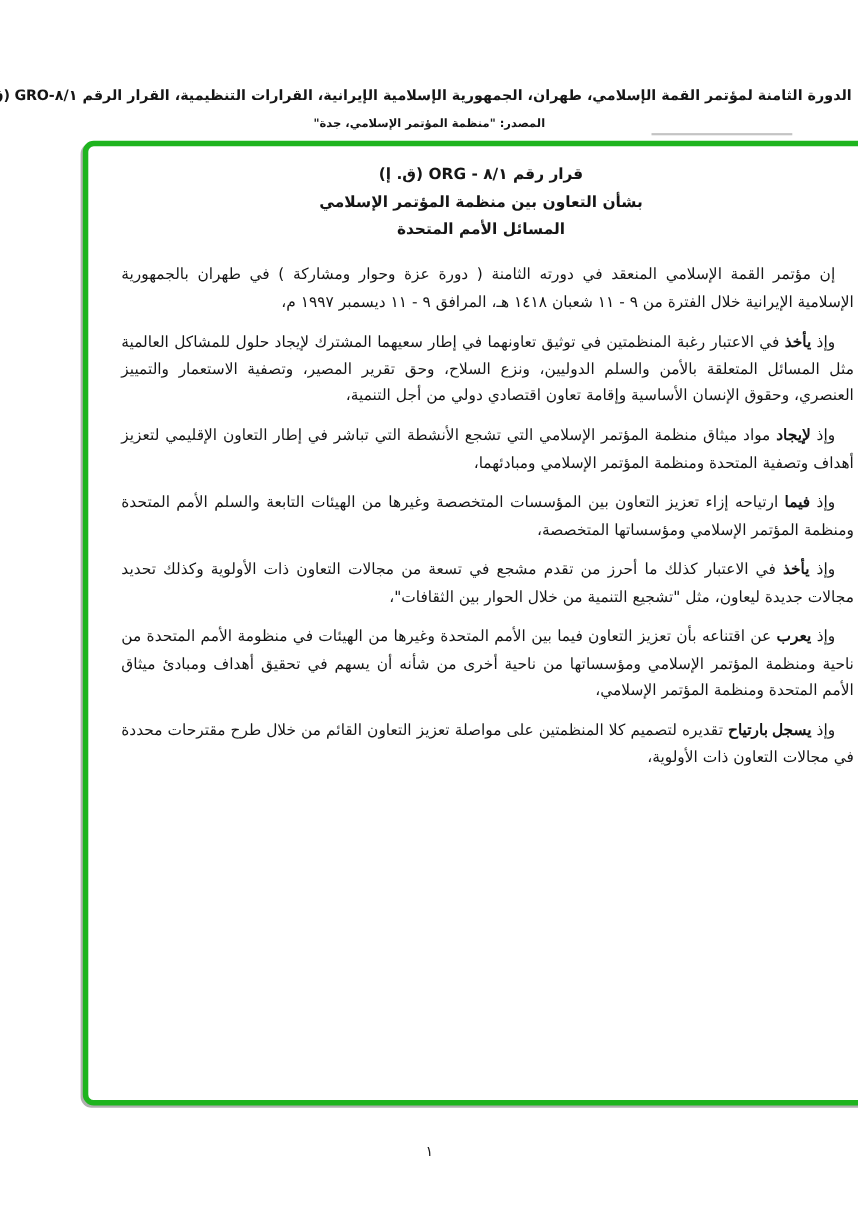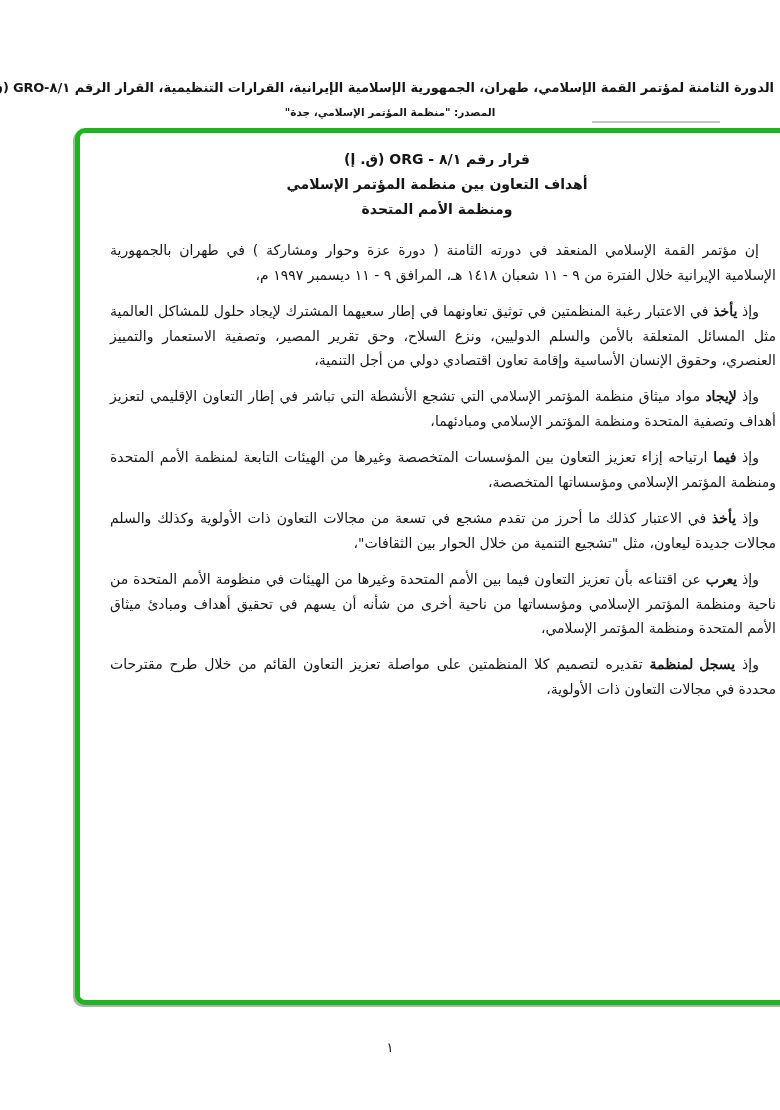--- a/index.html
+++ b/index.html
@@ -91,36 +91,36 @@
   <div class="header-title">الدورة الثامنة لمؤتمر القمة الإسلامي، طهران، الجمهورية الإسلامية الإيرانية، القرارات التنظيمية، القرار الرقم ٨/١-GRO (ق.ا)</div>
 
   <div class="header-source">المصدر:  "منظمة المؤتمر الإسلامي، جدة"</div>
 
   <div class="scan-line"></div>
 
   <div class="resolution-box" style="border-color: rgb(30, 180, 30);">
 
     <div class="res-title">
       <div>قرار رقم ٨/١ - ORG (ق. إ)</div>
-      <div>أهداف التعاون بين منظمة المؤتمر الإسلامي</div>
-      <div>ومنظمة الأمم المتحدة</div>
+      <div>بشأن التعاون بين منظمة المؤتمر الإسلامي</div>
+      <div>المسائل الأمم المتحدة</div>
     </div>
 
     <p class="para"><span></span><b></b><span>إن مؤتمر القمة الإسلامي المنعقد في دورته الثامنة ( دورة عزة وحوار ومشاركة ) في طهران بالجمهورية الإسلامية الإيرانية خلال الفترة من ٩ - ١١ شعبان ١٤١٨ هـ، المرافق ٩ - ١١ ديسمبر ١٩٩٧ م،</span></p>
 
     <p class="para"><span>وإذ </span><b>يأخذ</b><span> في الاعتبار رغبة المنظمتين في توثيق تعاونهما في إطار سعيهما المشترك لإيجاد حلول للمشاكل العالمية مثل المسائل المتعلقة بالأمن والسلم الدوليين، ونزع السلاح، وحق تقرير المصير، وتصفية الاستعمار والتمييز العنصري، وحقوق الإنسان الأساسية وإقامة تعاون اقتصادي دولي من أجل التنمية،</span></p>
 
     <p class="para"><span>وإذ </span><b>لإيجاد</b><span> مواد ميثاق منظمة المؤتمر الإسلامي التي تشجع الأنشطة التي تباشر في إطار التعاون الإقليمي لتعزيز أهداف وتصفية المتحدة ومنظمة المؤتمر الإسلامي ومبادئهما،</span></p>
 
-    <p class="para"><span>وإذ </span><b>فيما</b><span> ارتياحه إزاء تعزيز التعاون بين المؤسسات المتخصصة وغيرها من الهيئات التابعة لمنظمة الأمم المتحدة ومنظمة المؤتمر الإسلامي ومؤسساتها المتخصصة،</span></p>
+    <p class="para"><span>وإذ </span><b>فيما</b><span> ارتياحه إزاء تعزيز التعاون بين المؤسسات المتخصصة وغيرها من الهيئات التابعة والسلم الأمم المتحدة ومنظمة المؤتمر الإسلامي ومؤسساتها المتخصصة،</span></p>
 
-    <p class="para"><span>وإذ </span><b>يأخذ</b><span> في الاعتبار كذلك ما أحرز من تقدم مشجع في تسعة من مجالات التعاون ذات الأولوية وكذلك والسلم مجالات جديدة ليعاون، مثل "تشجيع التنمية من خلال الحوار بين الثقافات"،</span></p>
+    <p class="para"><span>وإذ </span><b>يأخذ</b><span> في الاعتبار كذلك ما أحرز من تقدم مشجع في تسعة من مجالات التعاون ذات الأولوية وكذلك تحديد مجالات جديدة ليعاون، مثل "تشجيع التنمية من خلال الحوار بين الثقافات"،</span></p>
 
     <p class="para"><span>وإذ </span><b>يعرب</b><span> عن اقتناعه بأن تعزيز التعاون فيما بين الأمم المتحدة وغيرها من الهيئات في منظومة الأمم المتحدة من ناحية ومنظمة المؤتمر الإسلامي ومؤسساتها من ناحية أخرى من شأنه أن يسهم في تحقيق أهداف ومبادئ ميثاق الأمم المتحدة ومنظمة المؤتمر الإسلامي،</span></p>
 
-    <p class="para"><span>وإذ </span><b>يسجل لمنظمة</b><span> تقديره لتصميم كلا المنظمتين على مواصلة تعزيز التعاون القائم من خلال طرح مقترحات محددة في مجالات التعاون ذات الأولوية،</span></p>
+    <p class="para"><span>وإذ </span><b>يسجل بارتياح</b><span> تقديره لتصميم كلا المنظمتين على مواصلة تعزيز التعاون القائم من خلال طرح مقترحات محددة في مجالات التعاون ذات الأولوية،</span></p>
 
 
   </div>
 
   <div class="page-number">١</div>
 
 </div>
 
 </body></html>

